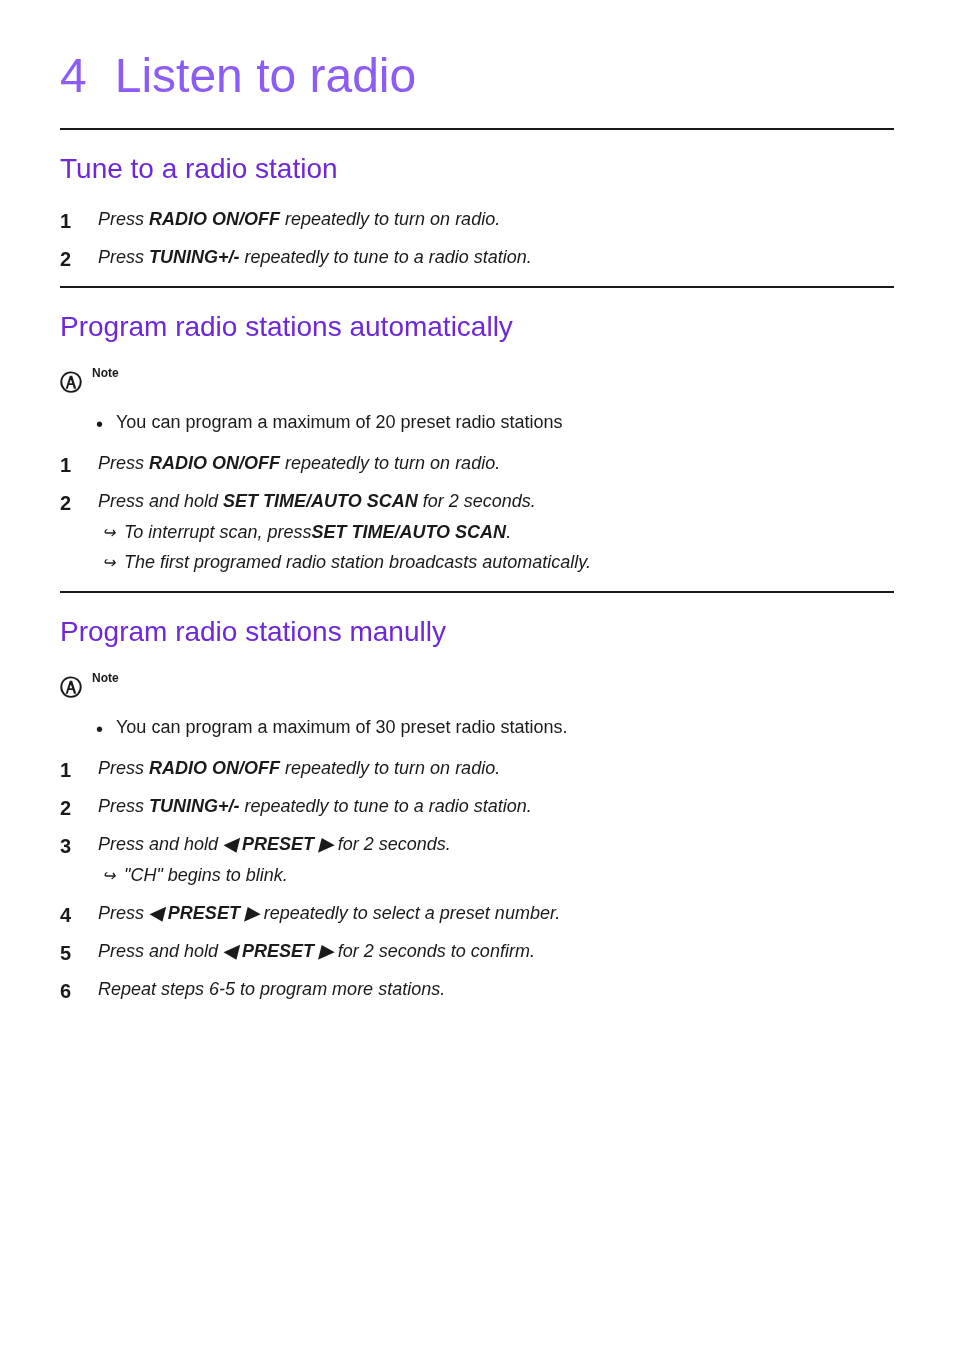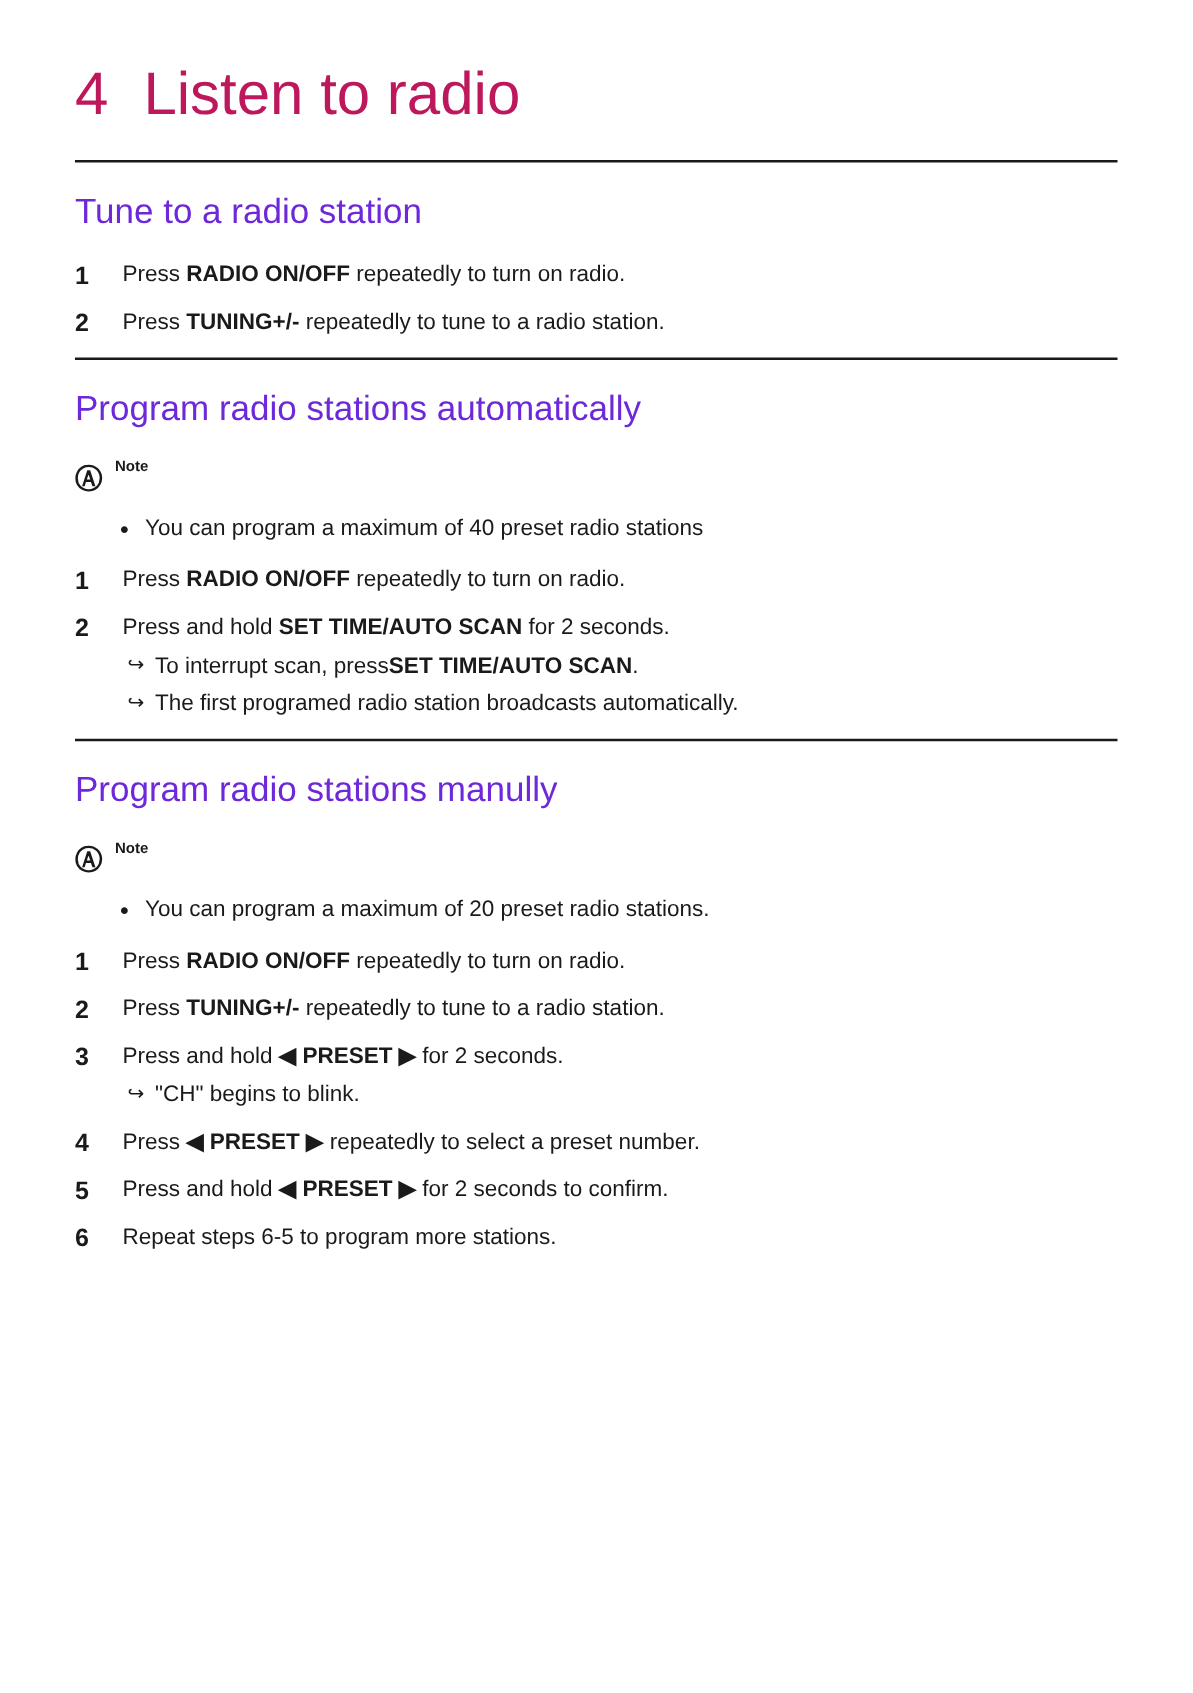--- a/index.html
+++ b/index.html
@@ -16,21 +16,21 @@
       min-height: 1354px;
       padding: 40px 60px 60px 60px;
       font-size: 18px;
       line-height: 1.5;
     }
 
     .page-title {
       font-size: 48px;
       font-weight: 300;
       margin-bottom: 16px;
-      color: #be185d;
+      color: #8b5cf6;
     }
 
     .page-title span.chapter-num {
       margin-right: 28px;
       font-weight: 300;
     }
 
     .divider {
       border: none;
       border-top: 2px solid #1a1a1a;
@@ -97,20 +97,21 @@
     .step-num {
       font-size: 20px;
       font-weight: bold;
       min-width: 32px;
       flex-shrink: 0;
       margin-right: 6px;
     }
 
     .step-content {
       flex: 1;
+      font-style: italic;
     }
 
     .step-content b,
     .step-content strong {
       font-weight: bold;
     }
 
     .sub-items {
       list-style: none;
       margin-top: 4px;
@@ -162,21 +163,21 @@
 <hr class="divider">
 
 <div class="section">
   <h2 class="section-title">Program radio stations automatically</h2>
 
   <div class="note-box">
     <span class="note-icon">Ⓐ</span>
     <span class="note-label">Note</span>
   </div>
   <ul class="bullet-list">
-    <li>You can program a maximum of 40 preset radio stations</li>
+    <li>You can program a maximum of 20 preset radio stations</li>
   </ul>
 
   <ol class="steps">
     <li>
       <span class="step-num">1</span>
       <span class="step-content">Press <strong>RADIO ON/OFF</strong> repeatedly to turn on radio.</span>
     </li>
     <li>
       <span class="step-num">2</span>
       <span class="step-content">
@@ -193,21 +194,21 @@
 <hr class="divider">
 
 <div class="section">
   <h2 class="section-title">Program radio stations manully</h2>
 
   <div class="note-box">
     <span class="note-icon">Ⓐ</span>
     <span class="note-label">Note</span>
   </div>
   <ul class="bullet-list">
-    <li>You can program a maximum of 20 preset radio stations.</li>
+    <li>You can program a maximum of 30 preset radio stations.</li>
   </ul>
 
   <ol class="steps">
     <li>
       <span class="step-num">1</span>
       <span class="step-content">Press <strong>RADIO ON/OFF</strong> repeatedly to turn on radio.</span>
     </li>
     <li>
       <span class="step-num">2</span>
       <span class="step-content">Press <strong>TUNING+/-</strong> repeatedly to tune to a radio station.</span>

